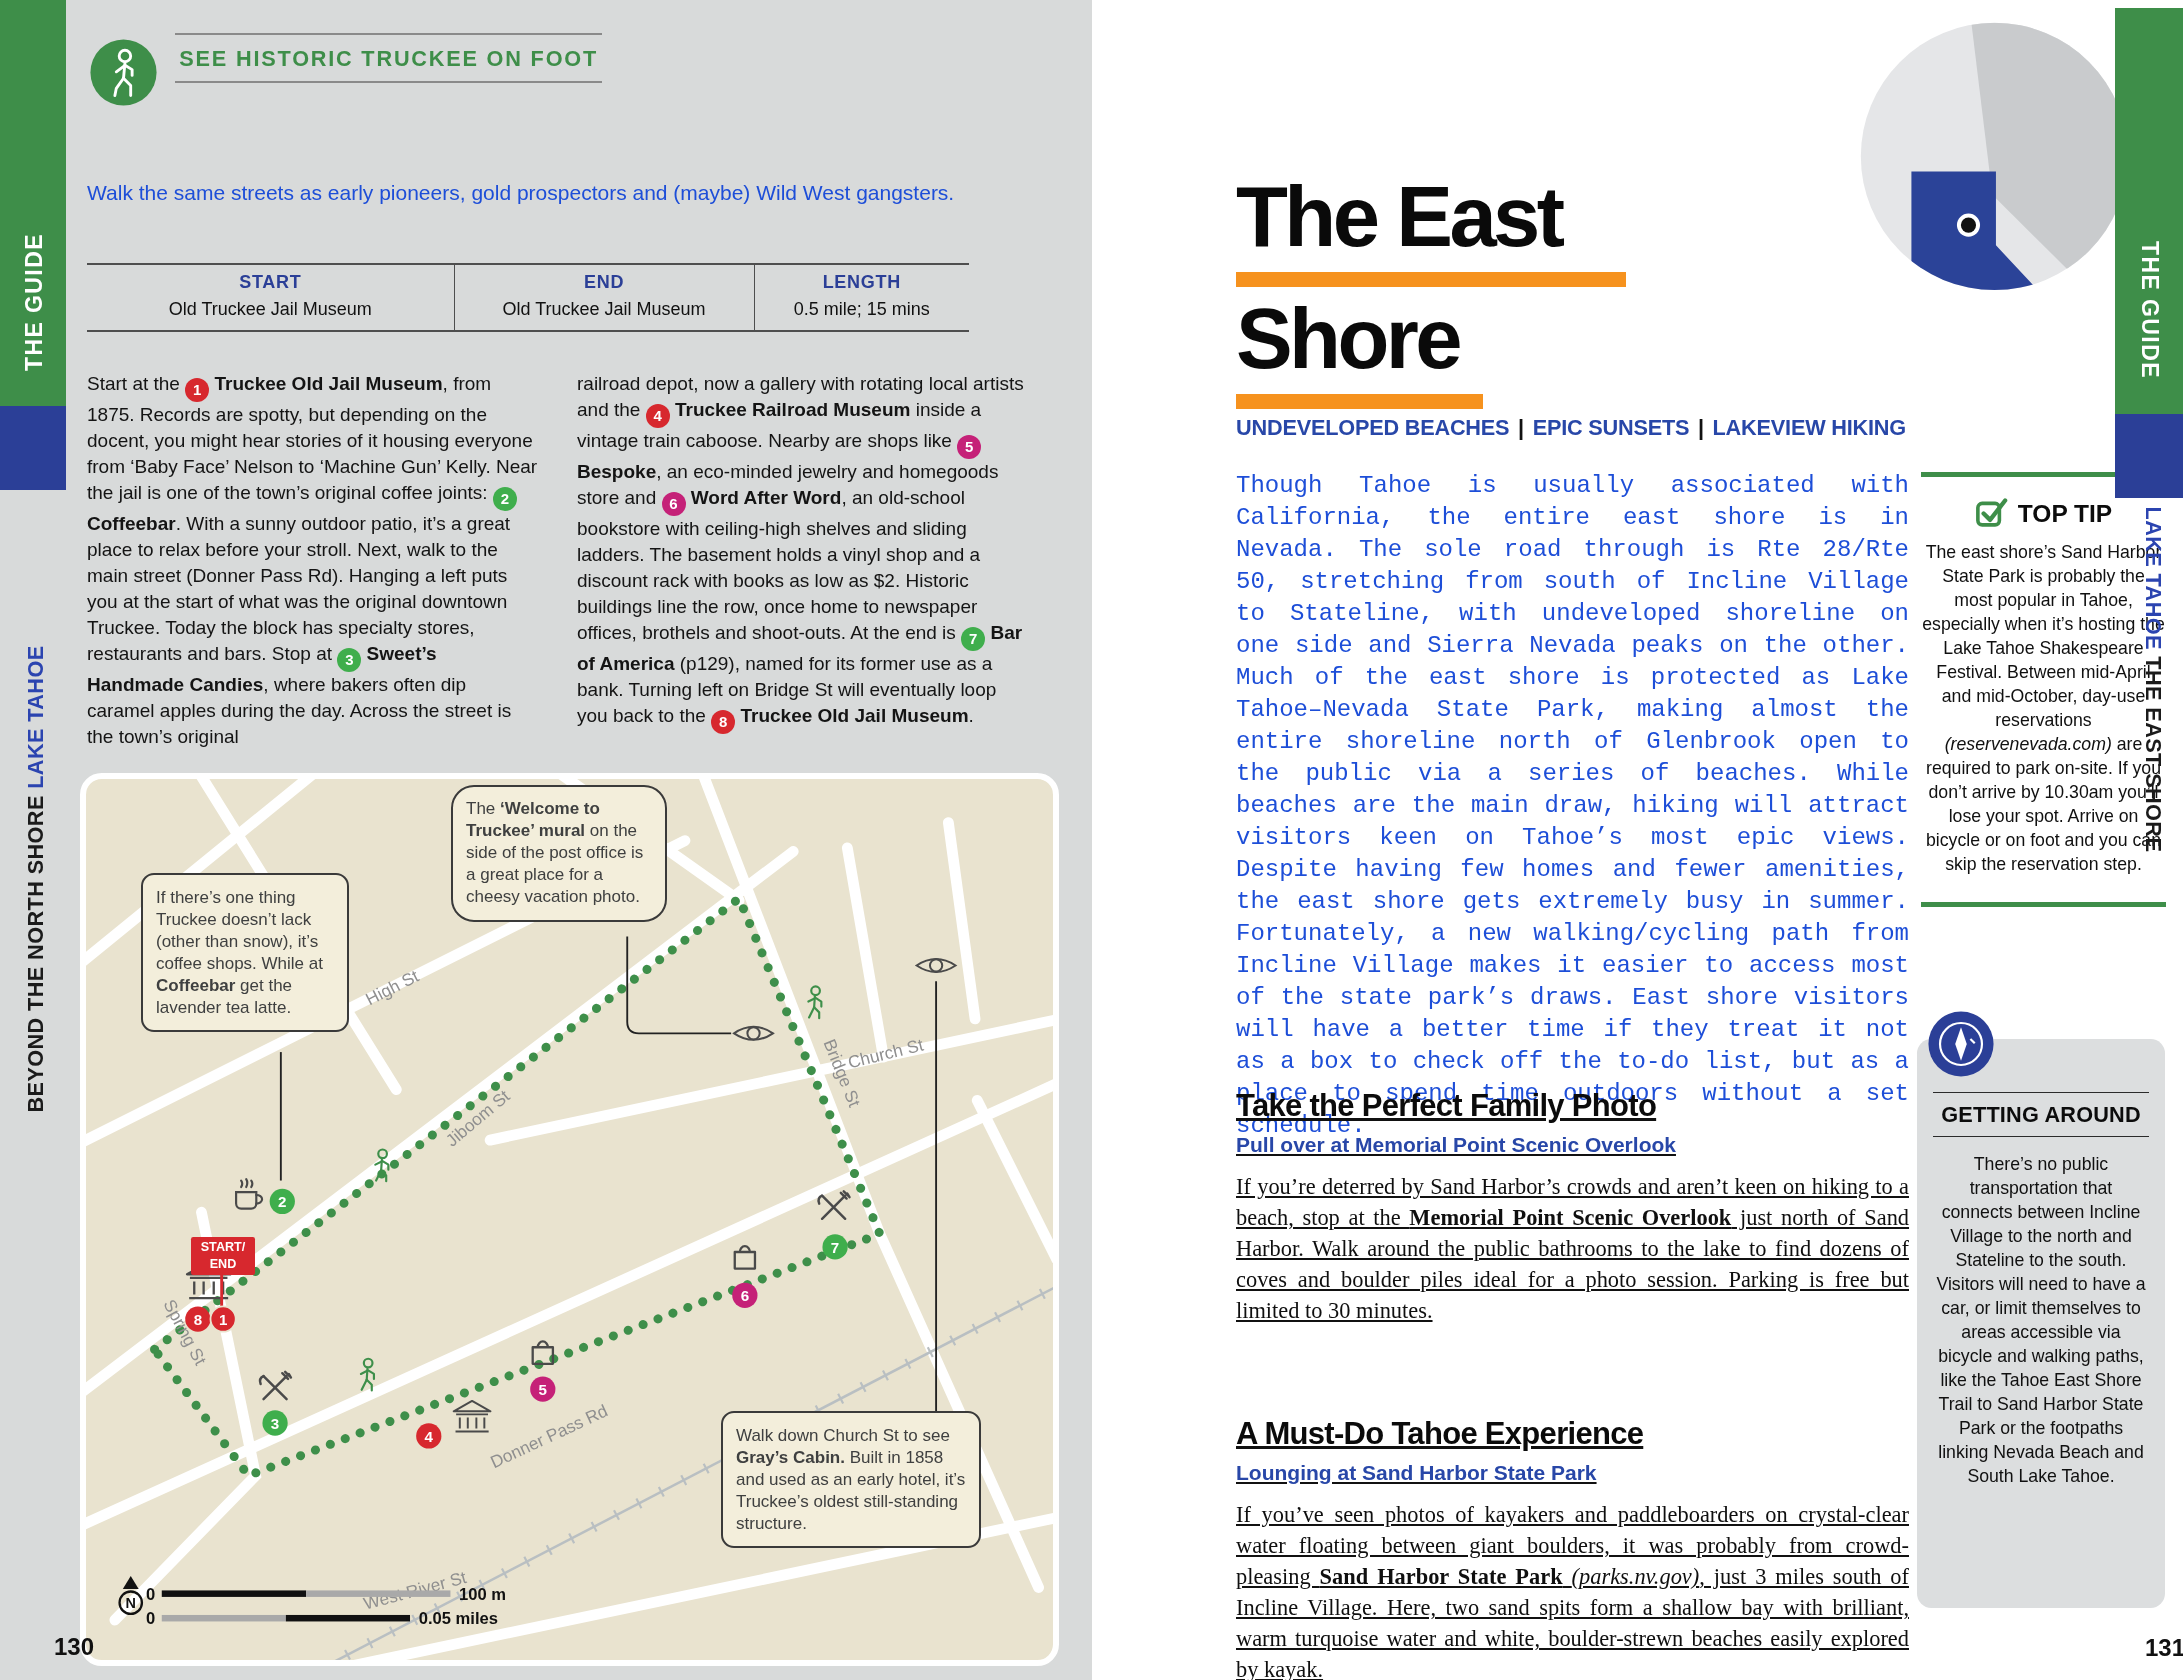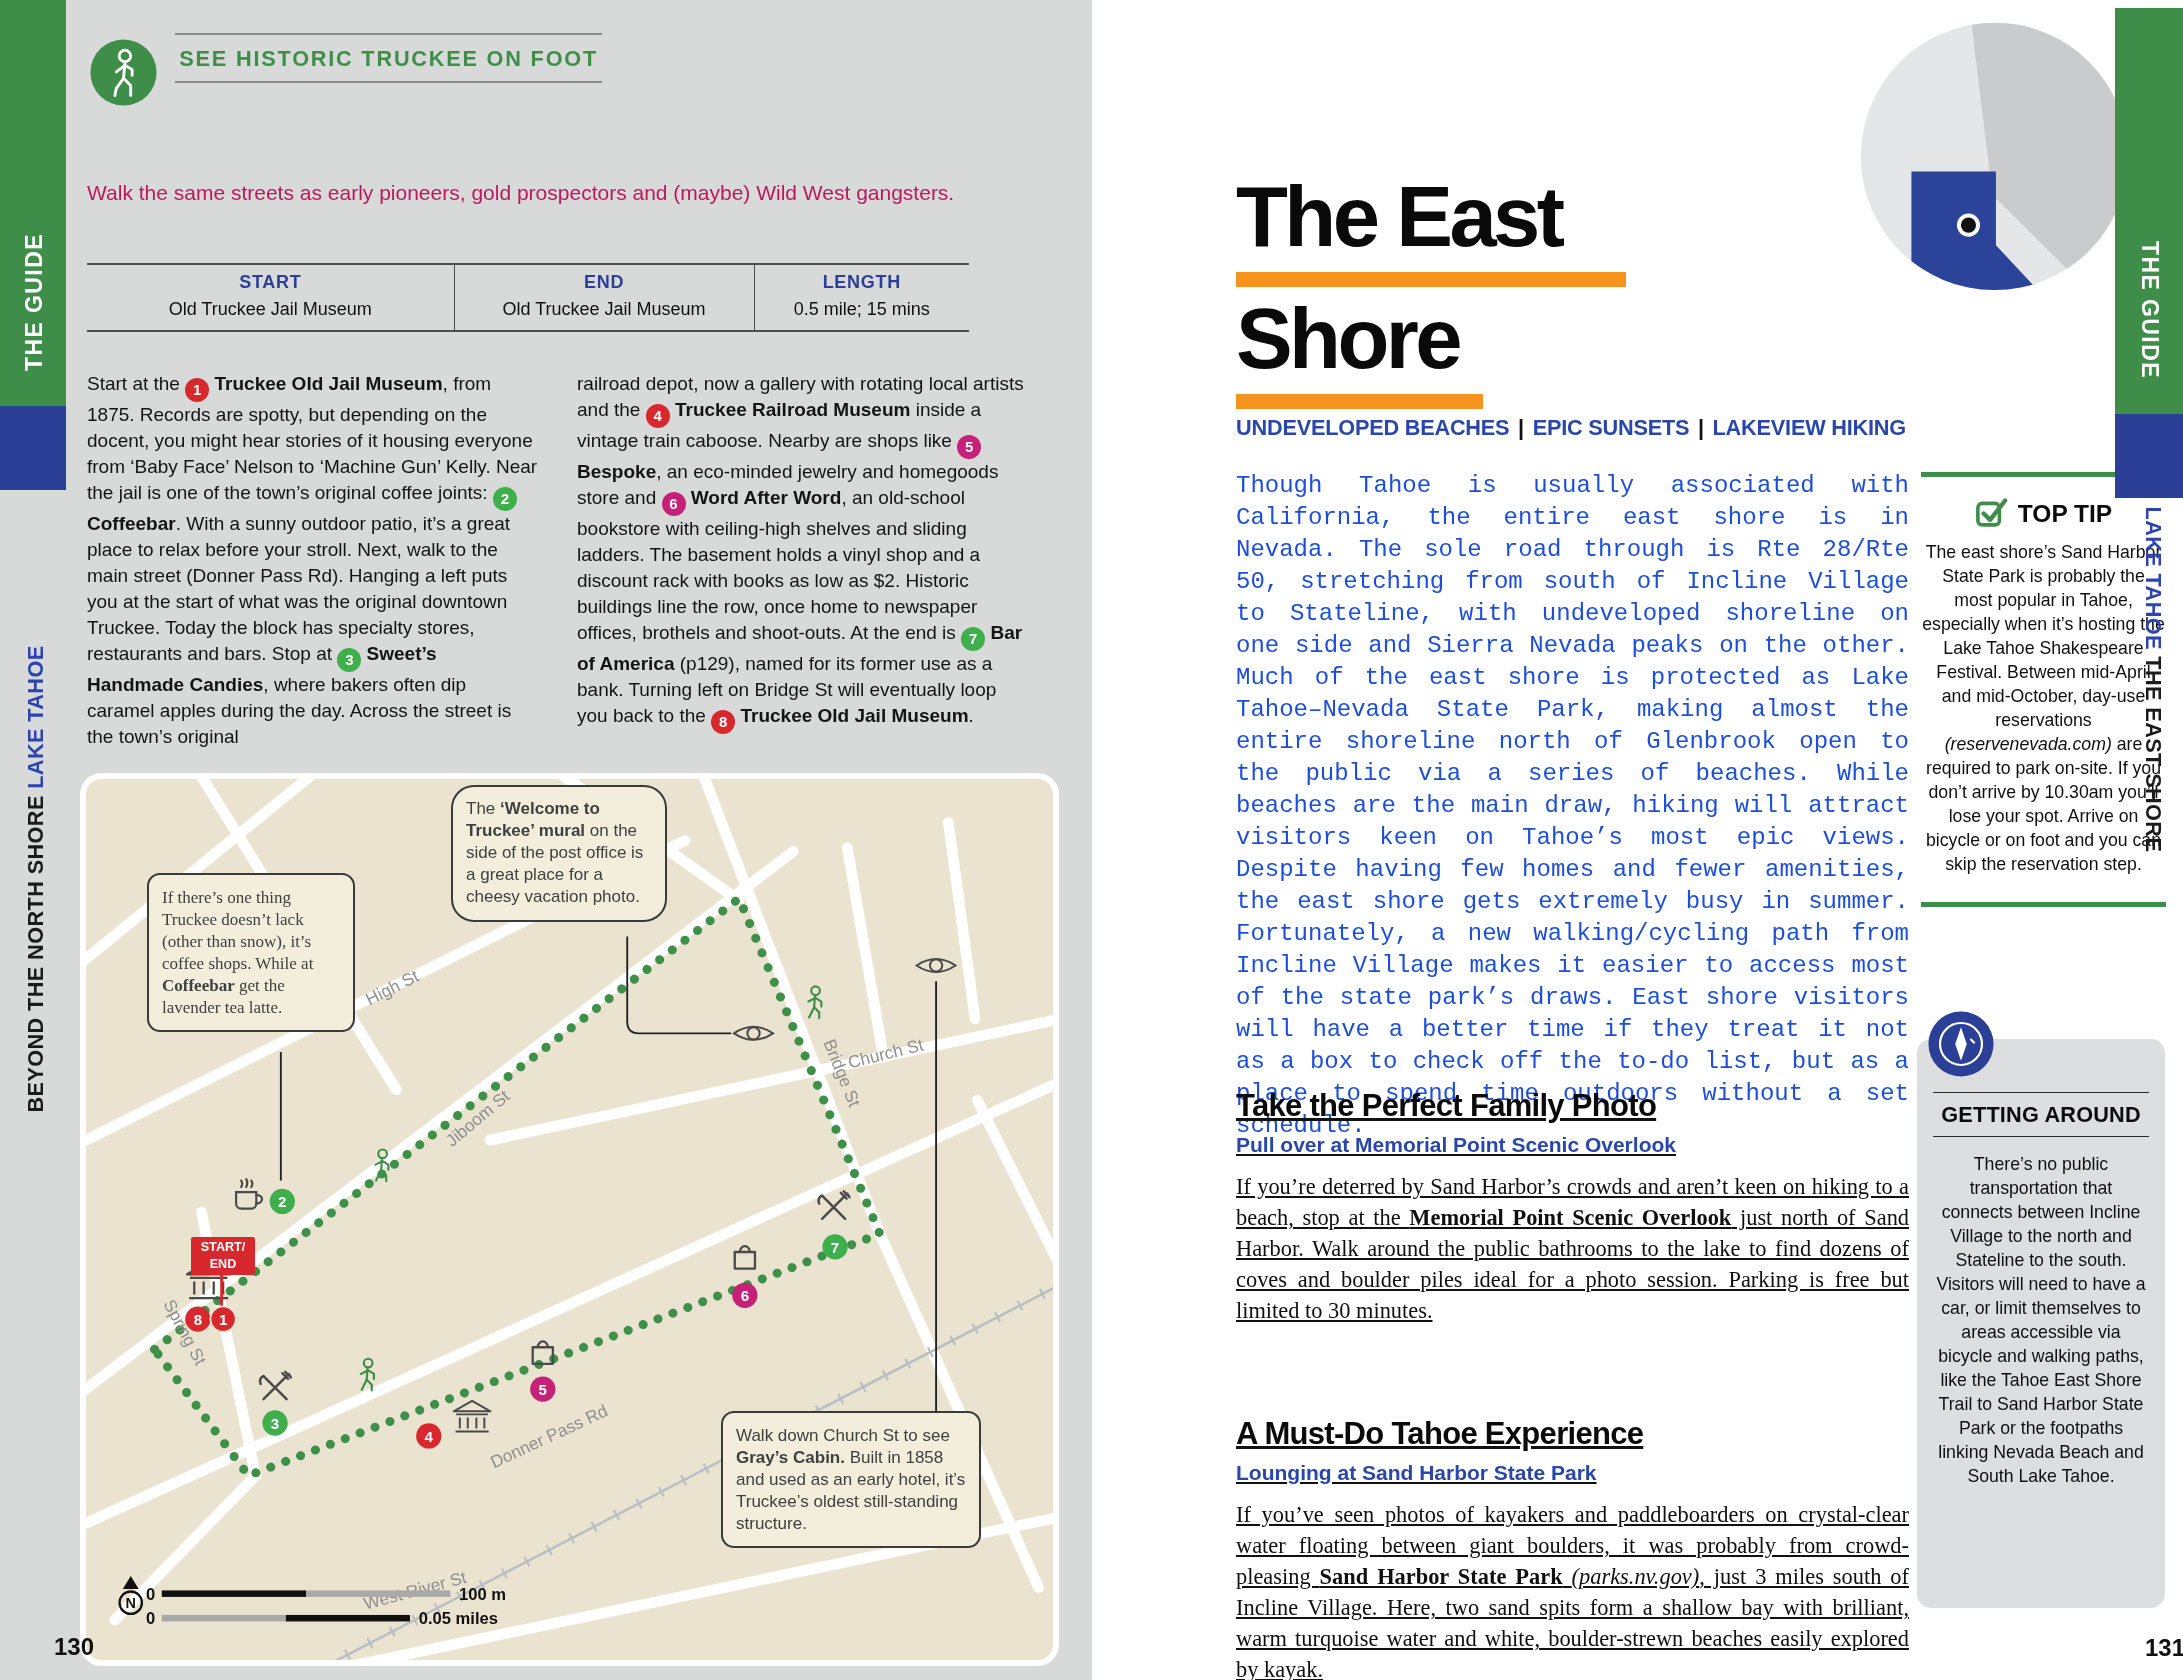--- a/index.html
+++ b/index.html
@@ -17,21 +17,21 @@
            letter-spacing:0.4px;color:#1b1b1b;white-space:nowrap;}
   .v-label .acc{color:#2b44b0;}
   .rot-ccw{transform:rotate(-90deg);}
   .rot-cw{transform:rotate(90deg);}
 
   
   .walk-badge{position:absolute;left:89px;top:38px;}
   .lp-title{position:absolute;left:175px;top:33px;display:inline-block;
             border-top:2.2px solid #8a8a8a;border-bottom:2.2px solid #8a8a8a;padding:10.8px 4.3px 9.4px 4.3px;
             color:#3e8e49;font-size:21.7px;font-weight:bold;letter-spacing:1.8px;}
-  .lp-intro{position:absolute;left:87px;top:178px;width:902px;font-size:21px;line-height:29px;color:#be185d;}
+  .lp-intro{position:absolute;left:87px;top:178px;width:902px;font-size:21px;line-height:29px;color:#1d4ed8;}
 
   .rt-table{position:absolute;left:87px;top:263px;width:882px;border-top:2.2px solid #4e4e4e;border-bottom:2.2px solid #4e4e4e;display:flex;}
   .rt-col{padding:7.2px 5.8px 10px 5.8px;text-align:center;}
   .rt-col+.rt-col{border-left:1.4px solid #4e4e4e;}
   .rt-head{color:#2b3f97;font-weight:bold;font-size:18px;letter-spacing:0.7px;margin-bottom:5.8px;}
   .rt-val{font-size:18px;color:#111;}
 
   .lp-cols{position:absolute;left:87px;top:371px;width:942px;display:flex;gap:39px;}
   .lp-col{width:451px;font-size:19px;line-height:26px;color:#141414;}
   .num-badge{display:inline-flex;width:24px;height:24px;border-radius:50%;color:#fff;font-weight:bold;
@@ -246,21 +246,21 @@
           <rect x="305" y="1124" width="200" height="9" fill="#a9a9a9"></rect>
           <text x="96" y="1137" text-anchor="end">0</text>
           <text x="517" y="1137">100 m</text>
           <rect x="105" y="1158" width="172" height="9" fill="#a9a9a9"></rect>
           <rect x="277" y="1158" width="172" height="9" fill="#111"></rect>
           <text x="96" y="1171" text-anchor="end">0</text>
           <text x="461" y="1171">0.05 miles</text>
         </g>
       </svg>
 
-      <div class="callout" style="left:61px;top:94px;width:178px;font-family:Liberation Serif, serif;"><span>If there’s one thing Truckee doesn’t lack (other than snow), it’s coffee shops. While at </span><span style="font-weight: bold;">Coffeebar</span><span> get the lavender tea latte.</span></div>
+      <div class="callout" style="left:55px;top:94px;width:178px;"><span>If there’s one thing Truckee doesn’t lack (other than snow), it’s coffee shops. While at </span><span style="font-weight: bold;">Coffeebar</span><span> get the lavender tea latte.</span></div>
       <div class="callout" style="left:365px;top:5.8px;width:186px;border-radius:23px;"><span>The </span><span style="font-weight: bold;">‘Welcome to Truckee’ mural</span><span> on the side of the post office is a great place for a cheesy vacation photo.</span></div>
       <div class="callout" style="left:635px;top:632px;width:230px;"><span>Walk down Church St to see </span><span style="font-weight: bold;">Gray’s Cabin.</span><span> Built in 1858 and used as an early hotel, it’s Truckee’s oldest still-standing structure.</span></div>
 
       <div class="startend">
         <div>START/</div>
         <div>END</div>
       </div>
     </div>
 
     <div class="pagenum" style="left:35px;top:1633px;">130</div>

